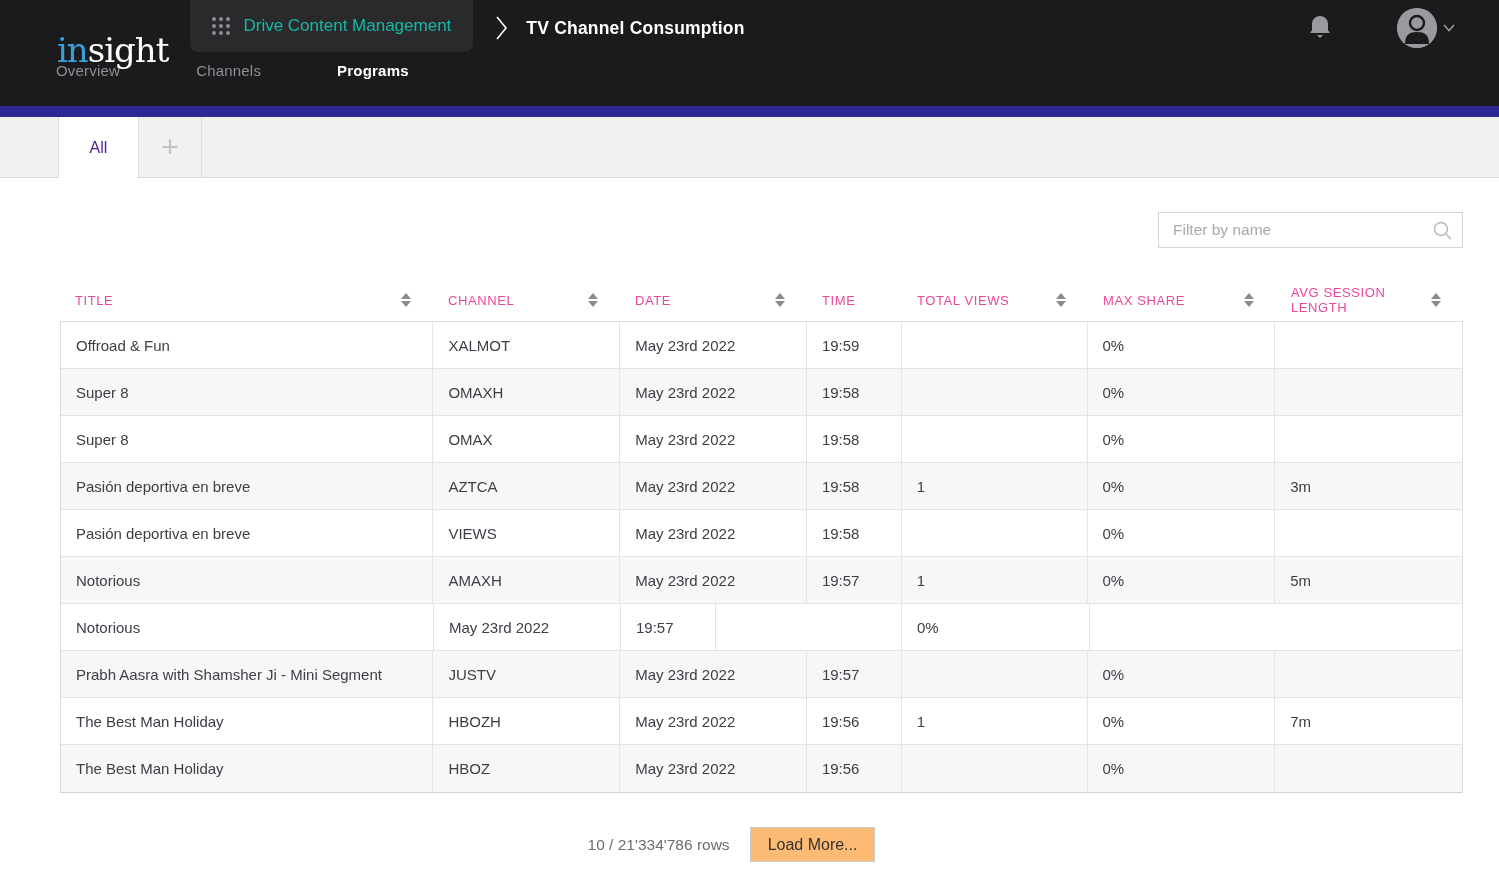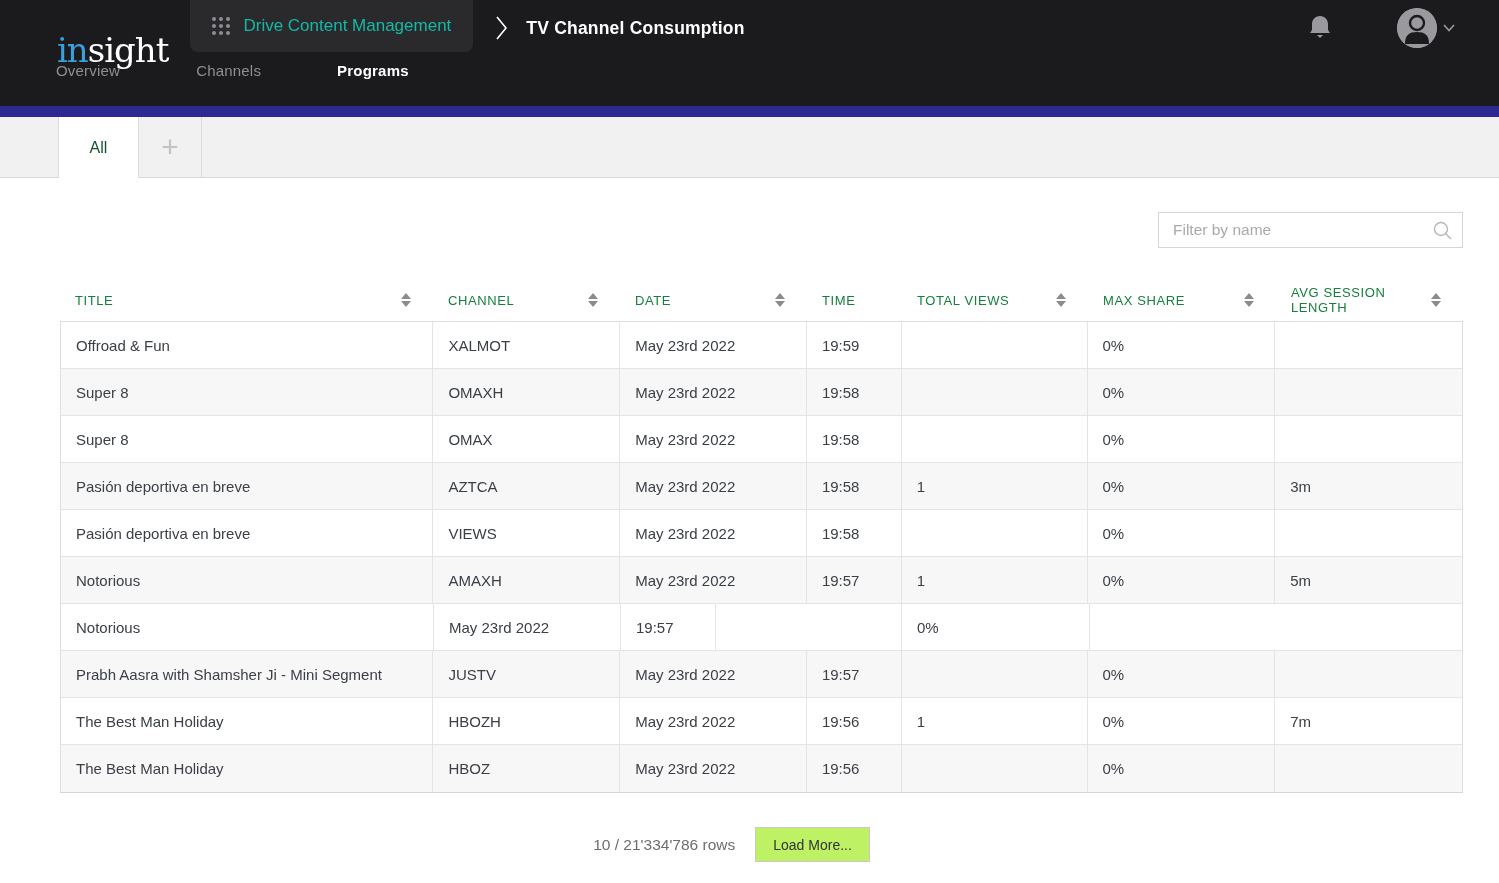--- a/index.html
+++ b/index.html
@@ -21,52 +21,52 @@
   .user-menu { display:flex; align-items:center; gap:6px; cursor:pointer; }
   .avatar-circle { width:40px; height:40px; border-radius:50%; background:#9a9a9e; overflow:hidden; display:flex; align-items:center; justify-content:center; }
 
   .topnav { display:flex; gap:76px; padding-left:56px; margin-top:6px; }
   .topnav .nav-item { font-size:15px; color:#8e8e93; cursor:pointer; letter-spacing:.2px; }
   .topnav .nav-item.active { color:#ffffff; font-weight:bold; }
 
   
   .tabstrip { height:61px; background:#f1f1f2; border-bottom:1px solid #d9d9d9; display:flex; }
   .tabstrip .lead { width:59px; border-right:1px solid #dcdcdc; }
-  .tab { width:80px; display:flex; align-items:center; justify-content:center; font-size:16px; color:#14532d; cursor:pointer; }
+  .tab { width:80px; display:flex; align-items:center; justify-content:center; font-size:16px; color:#4c1d95; cursor:pointer; }
   .tab.active { background:#fff; border-right:1px solid #dcdcdc; height:61px; margin-bottom:-1px; }
   .tab.add { width:63px; border-right:1px solid #dcdcdc; color:#c2c2c2; font-size:30px; font-weight:300; }
 
   
   .filter-row { display:flex; justify-content:flex-end; margin:34px 36px 0 0; }
   .filter-box { position:relative; width:305px; height:36px; }
   .filter-box input { width:100%; height:100%; border:1px solid #d6d6d6; background:#fff; padding:0 40px 0 14px; font-size:15.5px; color:#a21caf; font-family:"Liberation Sans", sans-serif; outline:none; }
   .filter-box input::placeholder { color:#a9a9ad; }
   .filter-box .search-ic { position:absolute; right:10px; top:8px; }
 
   
   .table-wrap { margin:40px 36px 0 60px; }
   .thead { display:flex; padding-bottom:9px; }
-  .th { display:flex; align-items:center; justify-content:space-between; padding:0 22px 0 15px; color:#15803d; font-size:13px; letter-spacing:.6px; height:24px; cursor:pointer; }
+  .th { display:flex; align-items:center; justify-content:space-between; padding:0 22px 0 15px; color:#ec4899; font-size:13px; letter-spacing:.6px; height:24px; cursor:pointer; }
   .sort { display:flex; flex-direction:column; gap:2px; }
   .sort .up { width:0; height:0; border-left:5px solid transparent; border-right:5px solid transparent; border-bottom:6px solid #8b8b8b; }
   .sort .dn { width:0; height:0; border-left:5px solid transparent; border-right:5px solid transparent; border-top:6px solid #8b8b8b; }
   .tbody { border:1px solid #dedede; border-bottom:1px solid #d4d4d4; }
   .tr { display:flex; height:47px; border-bottom:1px solid #e4e4e4; background:#fff; }
   .tr:nth-child(even) { background:#f7f7f8; }
   .tr:last-child { border-bottom:none; }
   .td { display:flex; align-items:center; padding:0 10px 0 15px; font-size:15px; color:#3c4046; border-right:1px solid #e4e4e4; overflow:hidden; white-space:nowrap; }
   .td:last-child { border-right:none; }
 
   .c0 { width:373px; } .c1 { width:187px; } .c2 { width:187px; } .c3 { width:95px; }
   .c4 { width:186px; } .c5 { width:188px; } .c6 { width:187px; }
 
   
   .footer-row { display:flex; justify-content:center; align-items:center; gap:20px; margin:34px 36px 0 0; }
   .rows-count { color:#6e6e72; font-size:15.5px; }
-  .load-more { border:1px solid #c9c9c9; background:#bef264; border-radius:0; height:35px; padding:0 17px; font-size:14px; color:#333; font-family:"Liberation Sans", sans-serif; cursor:pointer; }
+  .load-more { border:1px solid #c9c9c9; background:#fdba74; border-radius:0; height:35px; padding:0 17px; font-size:16px; color:#333; font-family:"Liberation Sans", sans-serif; cursor:pointer; }
 </style>
 </head>
 <body>
 
 <header class="topbar">
   <div class="topbar-row">
     <div class="logo"><span class="in">in</span><span class="sight">sight</span></div>
 
     <div class="app-switcher">
       <span class="grid-icon">

